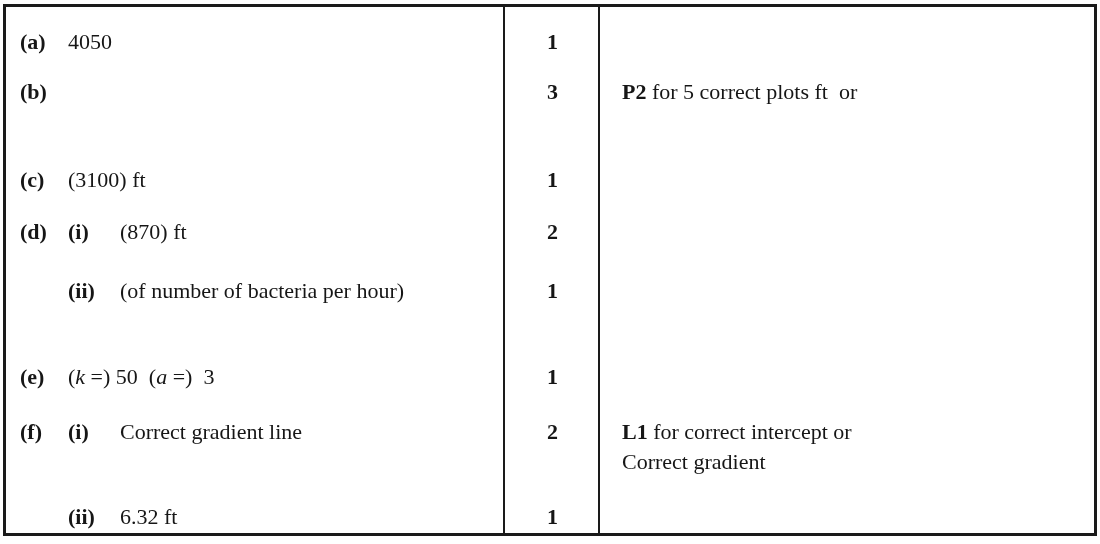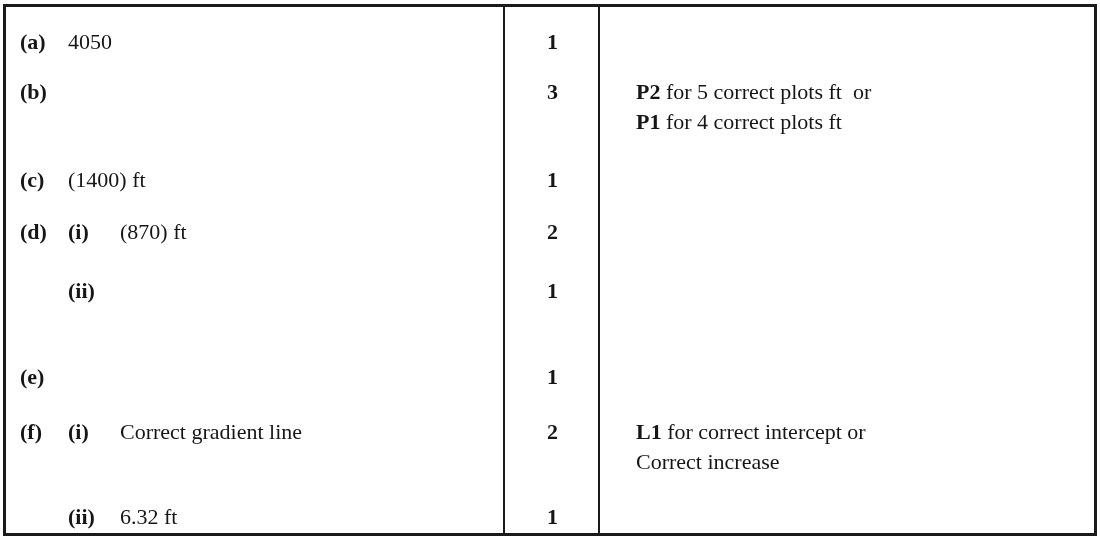--- a/index.html
+++ b/index.html
@@ -71,21 +71,21 @@
   .answer-text { white-space: pre-wrap; }
   .cell-marks {
     width: 95px;
     flex: none;
     text-align: center;
     font-weight: bold;
   }
   .cell-notes {
     flex: 1;
     box-sizing: border-box;
-    padding-left: 36px;
+    padding-left: 22px;
     padding-right: 8px;
     white-space: pre-wrap;
   }
   .seg-n { font-weight: normal; font-style: normal; margin-top: 24px; }
   .seg-b { font-weight: bold; font-style: normal; }
   .seg-i { font-weight: normal; font-style: italic; }
 </style>
 </head>
 <body>
 
@@ -99,62 +99,63 @@
           <div class="answer-text"><div class="text-line"><span class="seg-n">4050</span></div></div>
         </div>
         <div class="cell-marks">1</div>
         <div class="cell-notes"></div>
       </div>
       <div class="row row-b">
         <div class="cell-answer">
           <span class="part-label">(b)</span>
         </div>
         <div class="cell-marks">3</div>
-        <div class="cell-notes"><div class="text-line"><span class="seg-b">P2</span><span class="seg-n"> for 5 correct plots ft  or</span></div><div class="text-line"><span class="seg-b">P1</span><span class="seg-n"> for 4 correct plots ft</span></div></div>
+        <div class="cell-notes"><div class="text-line"><span class="seg-b">P2</span><span class="seg-n"> for 5 correct plots ft  or</span></div></div>
       </div>
       <div class="row row-c">
         <div class="cell-answer">
           <span class="part-label">(c)</span>
-          <div class="answer-text"><div class="text-line"><span class="seg-n">(1400) ft</span></div></div>
+          <div class="answer-text"><div class="text-line"><span class="seg-n">(3100) ft</span></div></div>
         </div>
         <div class="cell-marks">1</div>
         <div class="cell-notes"></div>
       </div>
       <div class="row row-d-i">
         <div class="cell-answer">
           <span class="part-label">(d)</span>
           <span class="sub-label">(i)</span>
           <div class="answer-text"><div class="text-line"><span class="seg-n">(870) ft</span></div></div>
         </div>
         <div class="cell-marks">2</div>
       </div>
       <div class="row row-d-ii">
         <div class="cell-answer">
           <span class="part-label"></span>
           <span class="sub-label">(ii)</span>
-          <div class="answer-text"></div>
+          <div class="answer-text"><div class="text-line"><span class="seg-n">(of number of bacteria per hour)</span></div></div>
         </div>
         <div class="cell-marks">1</div>
         <div class="cell-notes"></div>
       </div>
       <div class="row row-e">
         <div class="cell-answer">
           <span class="part-label">(e)</span>
+          <div class="answer-text"><div class="text-line"><span class="seg-n">(</span><span class="seg-i">k</span><span class="seg-n"> =) 50  (</span><span class="seg-i">a</span><span class="seg-n"> =)  3</span></div></div>
         </div>
         <div class="cell-marks">1</div>
         <div class="cell-notes"></div>
       </div>
       <div class="row row-f-i">
         <div class="cell-answer">
           <span class="part-label">(f)</span>
           <span class="sub-label">(i)</span>
           <div class="answer-text"><div class="text-line"><span class="seg-n">Correct gradient line</span></div></div>
         </div>
         <div class="cell-marks">2</div>
-        <div class="cell-notes"><div class="text-line"><span class="seg-b">L1</span><span class="seg-n"> for correct intercept or</span></div><div class="text-line"><span class="seg-n">Correct increase</span></div></div>
+        <div class="cell-notes"><div class="text-line"><span class="seg-b">L1</span><span class="seg-n"> for correct intercept or</span></div><div class="text-line"><span class="seg-n">Correct gradient</span></div></div>
       </div>
       <div class="row row-f-ii">
         <div class="cell-answer">
           <span class="part-label"></span>
           <span class="sub-label">(ii)</span>
           <div class="answer-text"><div class="text-line"><span class="seg-n">6.32 ft</span></div></div>
         </div>
         <div class="cell-marks">1</div>
         <div class="cell-notes"></div>
       </div>

